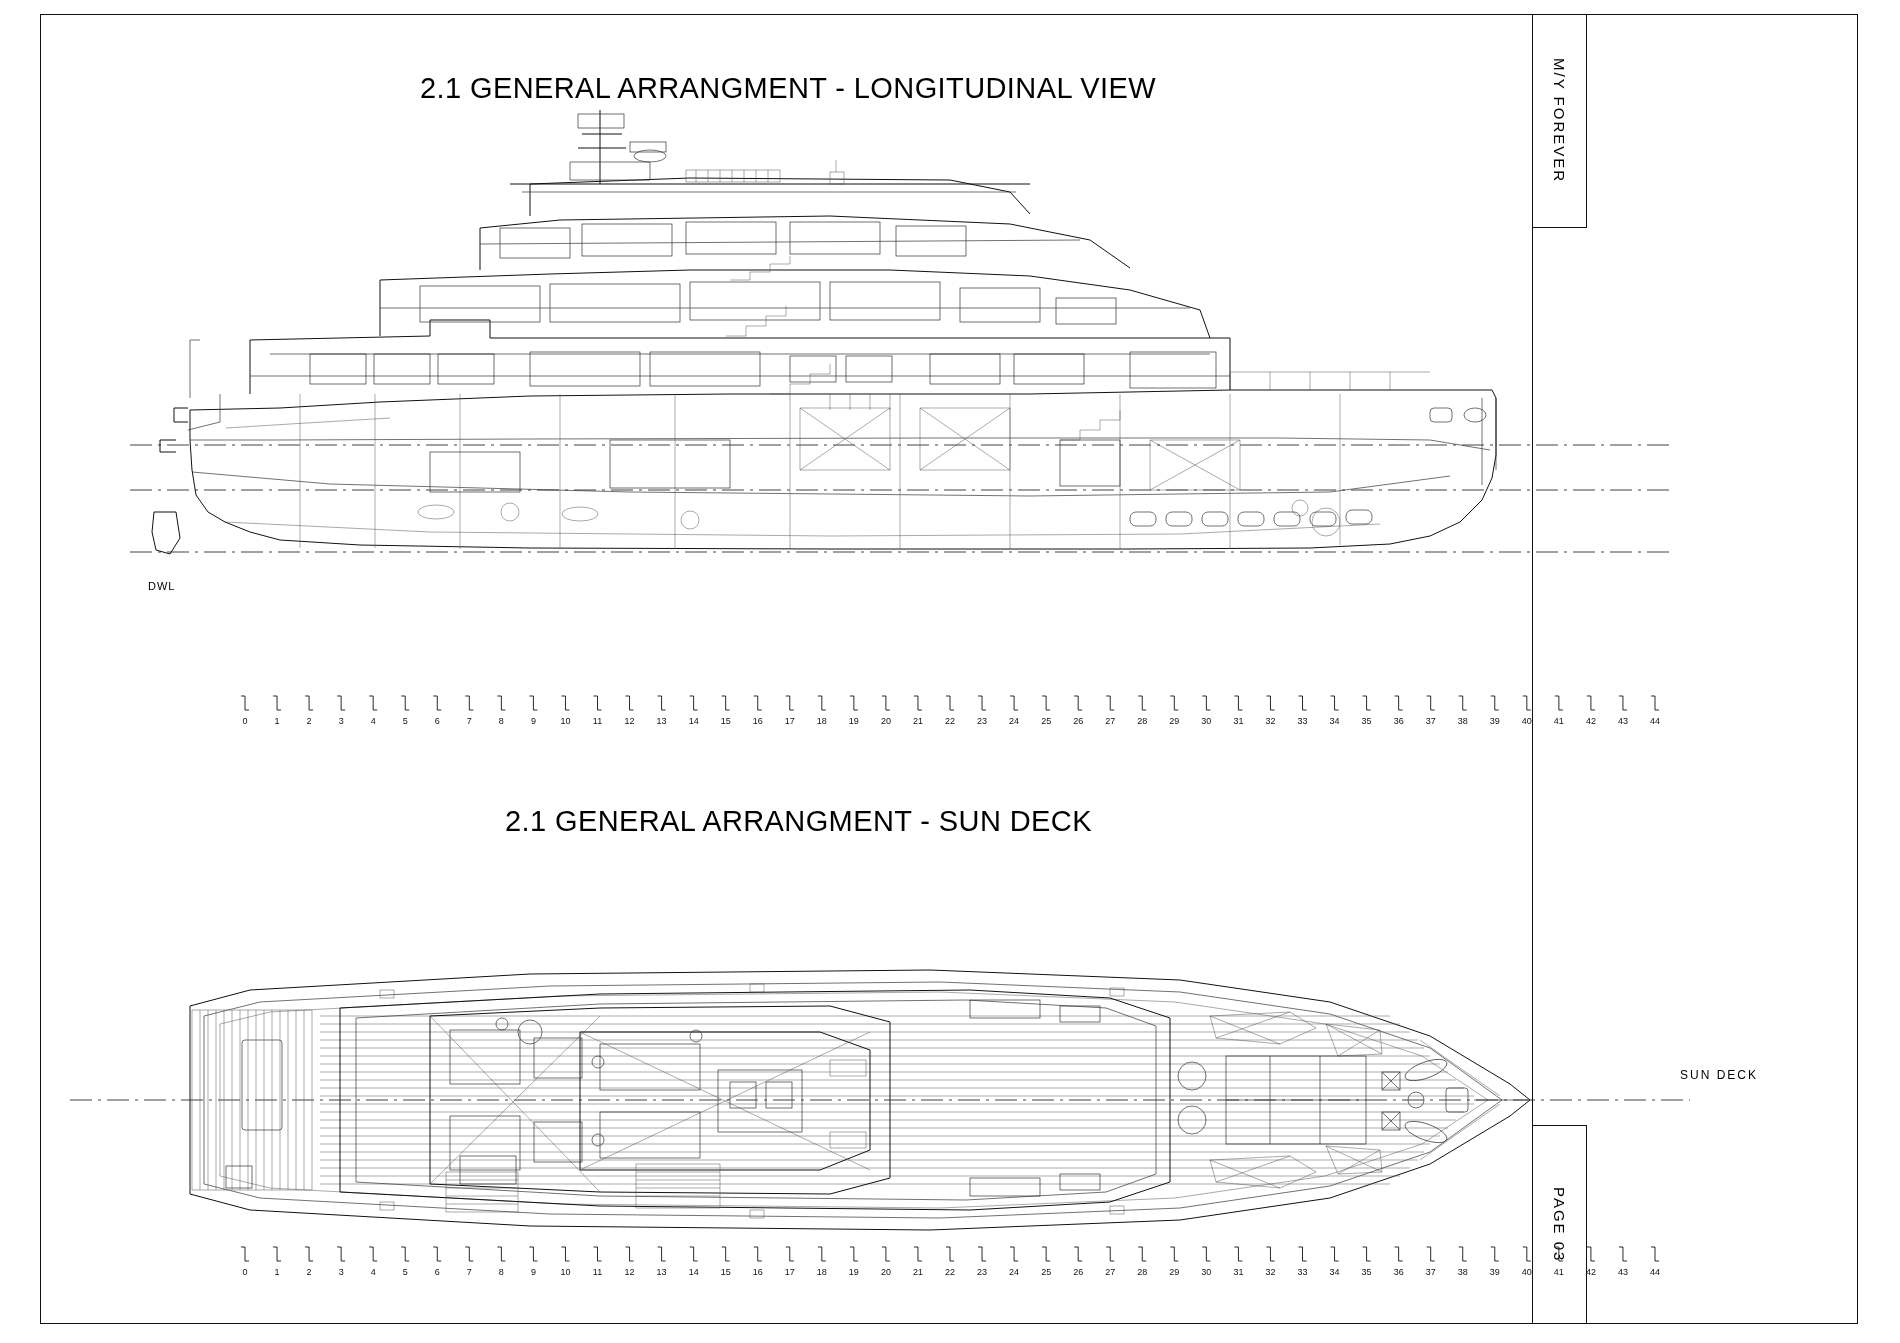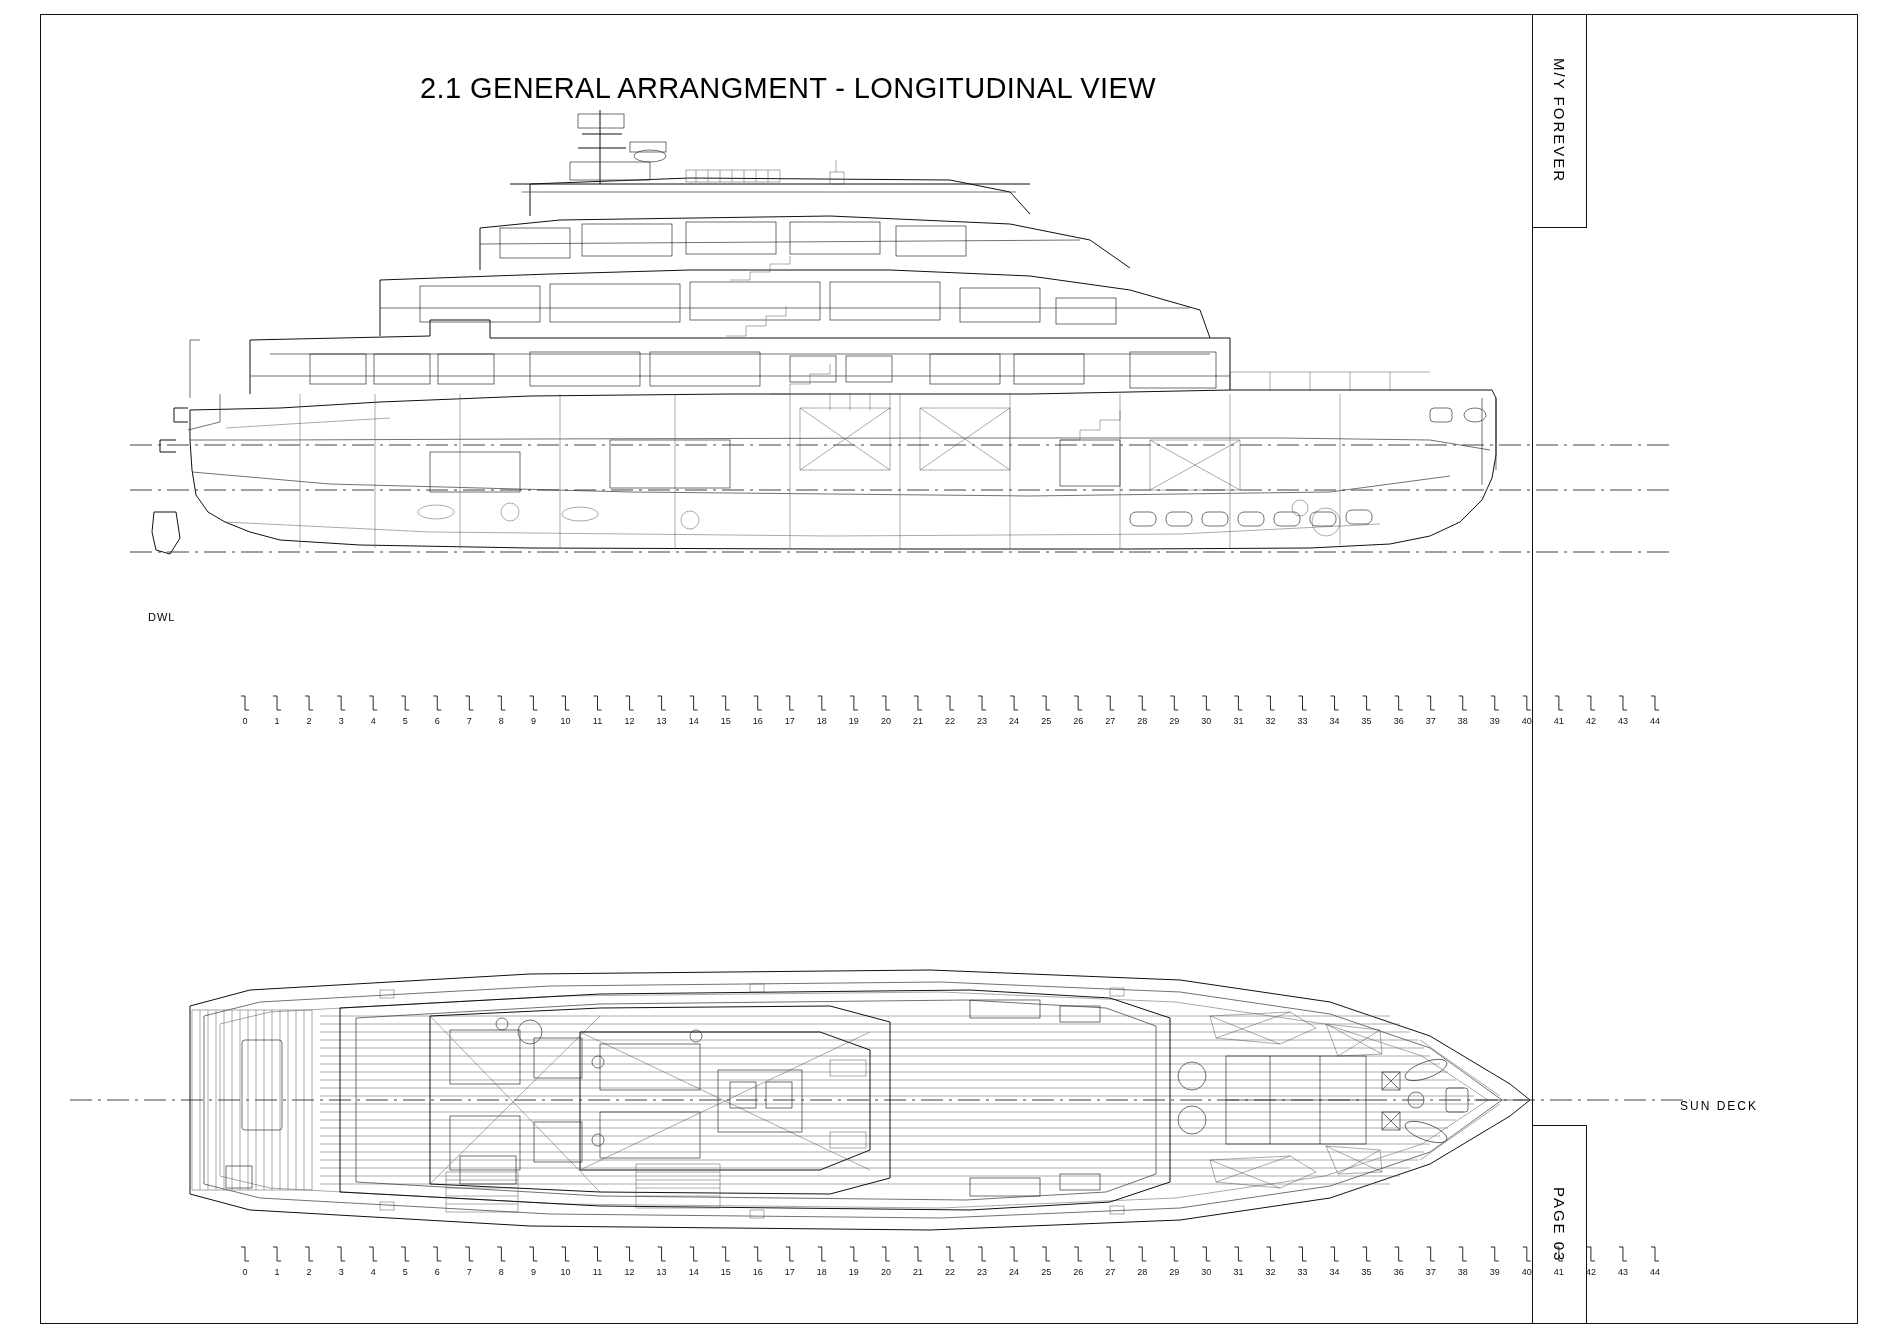--- a/index.html
+++ b/index.html
@@ -20,21 +20,21 @@
   .dwg-title{position:absolute;font-size:29px;font-weight:400;letter-spacing:.4px;white-space:nowrap;}
   #title-long{left:420px;top:52px;margin-top:20px;}
   #title-sun{left:505px;top:805px;}
 
   
   .canvas{position:absolute;}
   #long-canvas{left:130px;top:140px;width:1580px;height:600px;}
   #sun-canvas{left:130px;top:920px;width:1580px;height:360px;}
 
   
-  .minilabel{position:absolute;font-size:11px;letter-spacing:1px;margin-top:31px;}
+  .minilabel{position:absolute;font-size:11px;letter-spacing:1px;}
   #dwl-label{left:148px;top:580px;}
   #sundeck-label{left:1680px;top:1068px;font-size:12px;letter-spacing:2px;}
 
   
   .ruler{position:absolute;height:34px;}
   #ruler-long{left:245px;top:694px;width:1410px;}
   #ruler-sun{left:245px;top:1245px;width:1410px;}
   .ruler svg{display:block;}
 
   svg{overflow:visible;}
@@ -52,20 +52,21 @@
   <div class="right-strip"></div>
 
   <div class="tb" id="tb-top">
     <span>M/Y  FOREVER</span>
   </div>
   <div class="tb" id="tb-bot">
     <span>PAGE  03</span>
   </div>
 
   <div class="dwg-title" id="title-long">2.1 GENERAL ARRANGMENT - LONGITUDINAL VIEW</div>
+  <div class="dwg-title" id="title-sun">2.1 GENERAL ARRANGMENT - SUN DECK</div>
 
   <div class="minilabel" id="dwl-label">DWL</div>
   <div class="minilabel" id="sundeck-label">SUN  DECK</div>
 
   <div class="canvas" id="long-canvas">
     <svg width="1580" height="600" viewBox="0 0 1580 600">
 
       <line class="dash" x1="0" y1="305" x2="1540" y2="305"></line>
       <line class="dash" x1="0" y1="350" x2="1540" y2="350"></line>
       <line class="dash" x1="0" y1="412" x2="1540" y2="412"></line>

